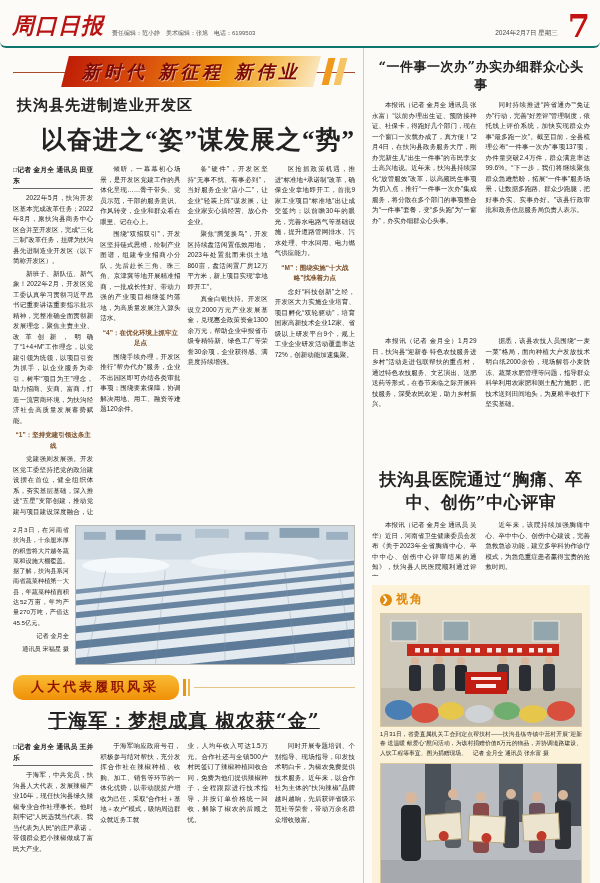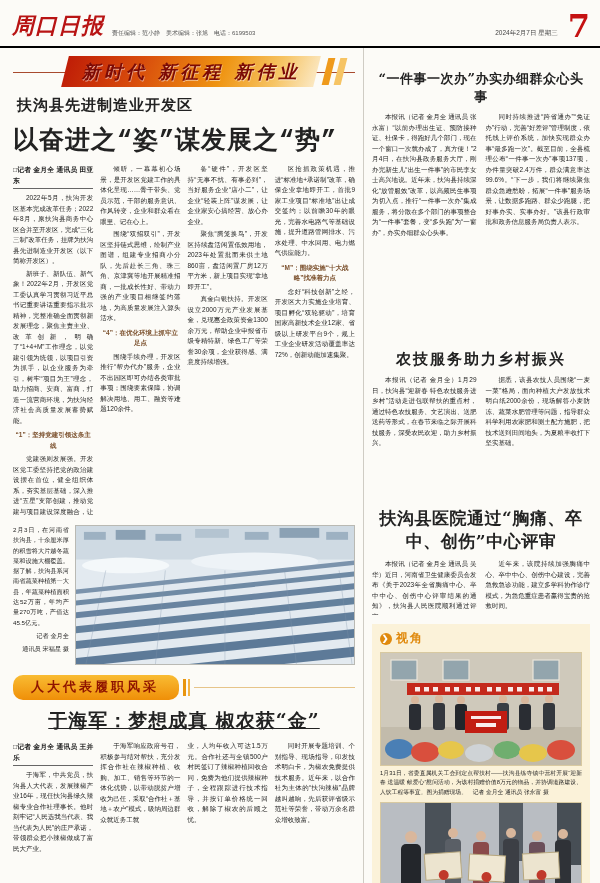--- a/index.html
+++ b/index.html
@@ -1,21 +1,21 @@
 <!DOCTYPE html>
 <html><head>
 <meta charset="utf-8">
 <style>
   * { box-sizing: border-box; margin: 0; padding: 0; }
   html, body { width: 600px; height: 883px; overflow: hidden; background: #fcfbf7; }
   body { font-family: "Liberation Sans", sans-serif; color: #222; -webkit-text-size-adjust: none; }
   .page { position: relative; width: 600px; height: 883px; }
 
   
-  .masthead { position: relative; height: 48px; border-bottom: 2px solid #000000; padding: 6px 10px 0 12px; display: flex; align-items: center; }
+  .masthead { position: relative; height: 48px; border-bottom: 2px solid #0f766e; padding: 6px 10px 0 12px; display: flex; align-items: center; border-radius: 6px; }
   .logo { color: #b81414; font-size: 22px; font-weight: bold; font-style: italic; font-family: "DejaVu Serif", serif; letter-spacing: 1px; }
   .editors { font-size: 6px; color: #555; margin-left: 8px; margin-top: 14px; white-space: nowrap; }
   .section-wrap { position: absolute; left: 50%; top: 8px; transform: translateX(-50%); }
   .section-title { display: inline-block; font-size: 21px; font-weight: bold; font-family: "DejaVu Serif", serif; letter-spacing: 4px; padding: 0 16px; border-left: 1px solid #444; border-right: 1px solid #444; line-height: 30px; }
   .mast-right { margin-left: auto; display: flex; align-items: center; gap: 10px; }
   .dateline { font-size: 6.5px; color: #444; margin-top: 14px; }
   .pageno { color: #c51212; font-size: 32px; font-weight: bold; line-height: 34px; font-family: "DejaVu Serif", serif; }
 
   
   .main { display: flex; height: 835px; }
@@ -26,21 +26,21 @@
   .banner-row { position: relative; height: 34px; margin-top: 7px; }
   .banner-row::before { content: ""; position: absolute; left: 0; right: 0; top: 17px; height: 1px; background: #a84a2e; }
   .banner { position: absolute; left: 52px; top: 1px; width: 252px; height: 31px; transform: skewX(-14deg); background: linear-gradient(100deg, #bf1d07 0%, #d94e0c 30%, #ef9412 62%, #f6c464 84%, #fbe8c2 100%); display: flex; align-items: center; justify-content: center; }
   .banner-text { transform: skewX(14deg); color: #7c0a05; font-weight: bold; font-size: 18px; font-style: italic; font-family: "DejaVu Serif", serif; letter-spacing: 4px; text-shadow: 0.5px 0.5px 0 rgba(255,255,255,.55); white-space: nowrap; }
   .stripe { position: absolute; top: 3px; height: 27px; width: 7px; transform: skewX(-14deg); }
   .s1 { left: 312px; background: #ef9a1c; }
   .s2 { left: 324px; background: #f6c464; }
 
   
   .kicker { font-size: 15px; font-weight: bold; margin: 7px 0 8px 4px; letter-spacing: 1px; }
-  .lead-headline { text-align: left; font-size: 25px; font-weight: bold; font-family: Liberation Mono, monospace; letter-spacing: 1px; margin-top: 6px; }
+  .lead-headline { text-align: right; font-size: 25px; font-weight: bold; font-family: Liberation Serif, serif; letter-spacing: 1px; margin-top: 6px; }
   .cols4 { display: flex; gap: 7px; margin-top: 8px; height: 352px; overflow: hidden; }
   .cols4 .col { flex: 1; font-size: 6.5px; line-height: 1.62; text-align: justify; color: #1d1d1d; }
   .byline { font-size: 6.8px; font-weight: bold; border-bottom: 1px solid #666; display: inline-block; padding-bottom: 2px; margin-bottom: 4px; }
   .col p { text-indent: 2em; margin-bottom: 2px; }
   .subhead { font-weight: bold; color: #7d5330; text-align: center; text-indent: 0 !important; margin: 4px 0 3px !important; }
 
   
   .photo-row { display: flex; gap: 6px; margin-top: 9px; }
   .vcap { flex: 0 0 56px; font-size: 6.2px; line-height: 1.66; text-align: justify; color: #1d1d1d; }
   .vcap .credit { text-align: right; margin-top: 3px; }
@@ -53,21 +53,21 @@
   .npc-bars { width: 7px; height: 17px; margin-left: 4px; border-left: 3px solid #e8950f; border-right: 2px solid #f3b345; }
   .npc-line { flex: 1; height: 1px; background: #e6c489; margin-left: 4px; }
   .npc-headline { text-align: center; font-size: 19px; font-weight: bold; font-family: "DejaVu Serif", serif; margin-top: 8px; letter-spacing: 1px; text-decoration: underline; }
   .cols4b { display: flex; gap: 7px; margin-top: 7px; height: 124px; overflow: hidden; }
   .cols4b .col { flex: 1; font-size: 6.5px; line-height: 1.62; text-align: justify; }
   .cols4b .col span.body-start { display: block; text-indent: 2em; }
 
   
   .r-art { margin-top: 8px; }
   .r-headline { text-align: center; font-weight: bold; font-family: "DejaVu Serif", serif; letter-spacing: 0.5px; }
-  .h-r1 { font-size: 13px; margin-top: 14px; }
+  .h-r1 { font-size: 13px; margin-top: 2px; }
   .h-r2 { font-size: 15px; margin-top: 8px; letter-spacing: 2px; }
   .h-r3 { font-size: 17px; margin-top: 10px; }
   .cols2 { display: flex; gap: 9px; margin-top: 6px; overflow: hidden; text-align: justify; }
   .cols2 .col { flex: 1; font-size: 6.5px; line-height: 1.62; text-indent: 2em; color: #1d1d1d; }
   .c-r1 { height: 222px; }
   .c-r2 { height: 114px; }
   .c-r3 { height: 56px; }
 
   
   .persp { background: #fbf2d9; margin-top: 9px; padding: 6px 8px 6px 8px; flex: 1; }
@@ -200,21 +200,20 @@
 
       <div class="r-art">
         <div class="r-headline h-r1">“一件事一次办”办实办细群众心头事</div>
         <div class="cols2 c-r1">
           <div class="col">本报讯（记者 金月全 通讯员 张永富）“以前办理出生证、预防接种证、社保卡，得跑好几个部门，现在一个窗口一次就办成了，真方便！”2月4日，在扶沟县政务服务大厅，刚办完新生儿“出生一件事”的市民李女士高兴地说。近年来，扶沟县持续深化“放管服效”改革，以高频民生事项为切入点，推行“一件事一次办”集成服务，将分散在多个部门的事项整合为“一件事”套餐，变“多头跑”为“一窗办”，办实办细群众心头事。</div>
           <div class="col">同时持续推进“跨省通办”“免证办”行动，完善“好差评”管理制度，依托线上评价系统，加快实现群众办事“最多跑一次”。截至目前，全县梳理公布“一件事一次办”事项137项，办件量突破2.4万件，群众满意率达99.6%。“下一步，我们将继续聚焦群众急难愁盼，拓展“一件事”服务场景，让数据多跑路、群众少跑腿，把好事办实、实事办好。”该县行政审批和政务信息服务局负责人表示。</div>
         </div>
       </div>
 
       <div class="r-art">
-        <div class="r-headline h-r2">农技服务助力乡村振兴</div>
         <div class="cols2 c-r2">
           <div class="col">本报讯（记者 金月全）1月29日，扶沟县“迎新春 特色农技服务进乡村”活动走进包联帮扶的重点村，通过特色农技服务、文艺演出、送肥送药等形式，在春节来临之际开展科技服务，深受农民欢迎，助力乡村振兴。</div>
           <div class="col">据悉，该县农技人员围绕“一麦一菜”格局，面向种植大户发放技术明白纸2000余份，现场解答小麦防冻、蔬菜水肥管理等问题，指导群众科学利用农家肥和测土配方施肥，把技术送到田间地头，为夏粮丰收打下坚实基础。</div>
         </div>
       </div>
 
       <div class="r-art">
         <div class="r-headline h-r3">扶沟县医院通过“胸痛、卒中、创伤”中心评审</div>
         <div class="cols2 c-r3">
           <div class="col">本报讯（记者 金月全 通讯员 吴华）近日，河南省卫生健康委员会发布《关于2023年全省胸痛中心、卒中中心、创伤中心评审结果的通知》，扶沟县人民医院顺利通过评审。</div>

